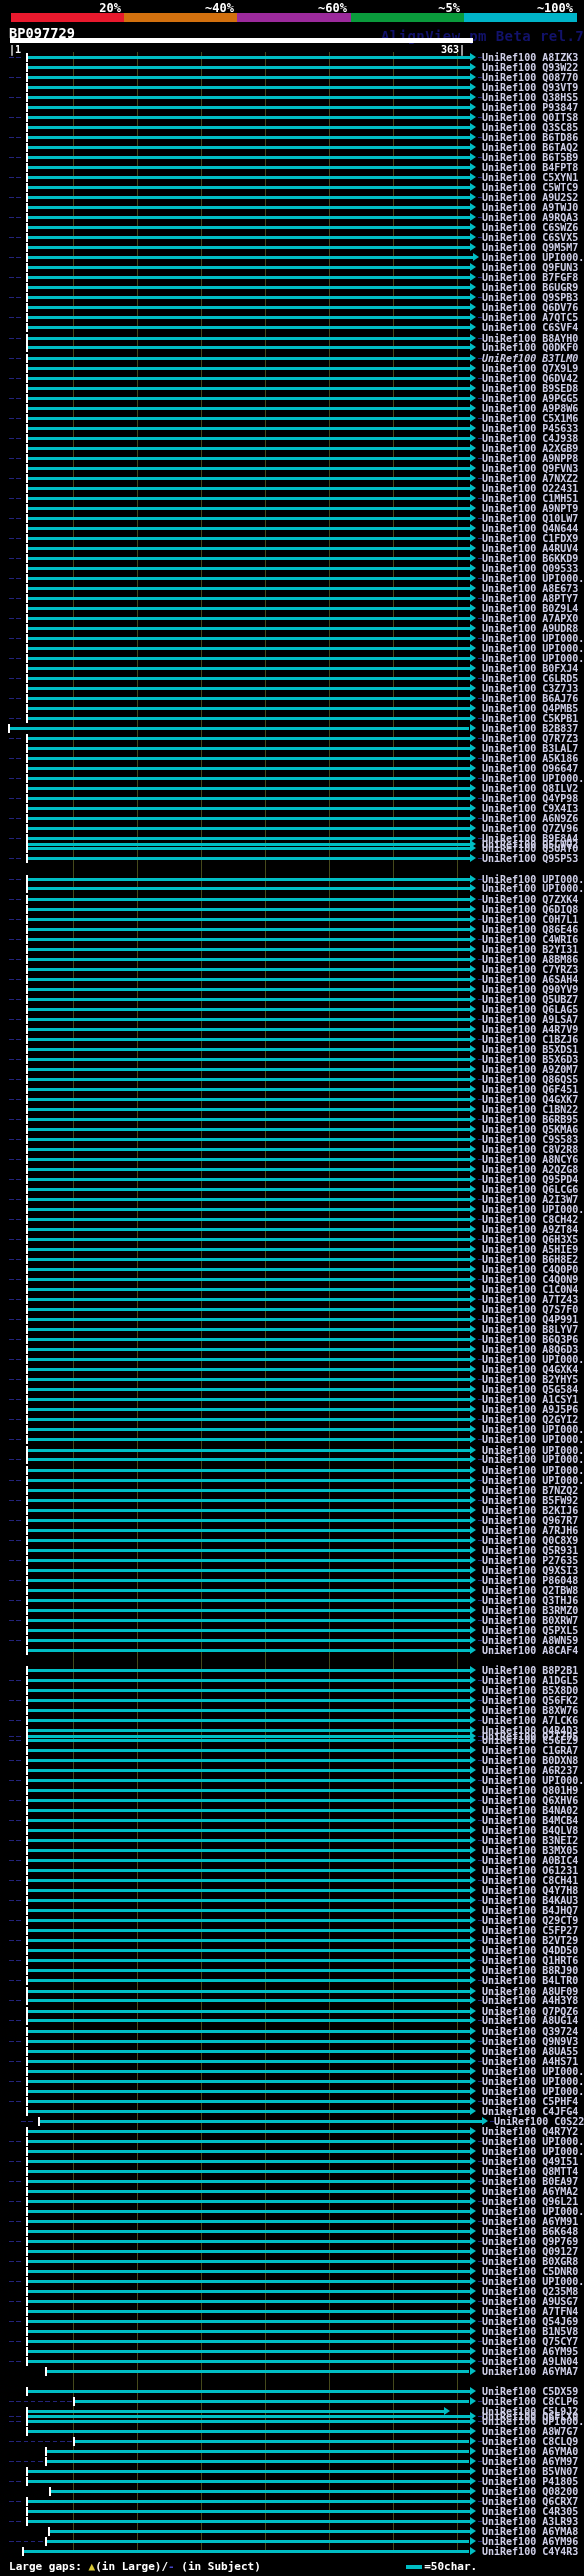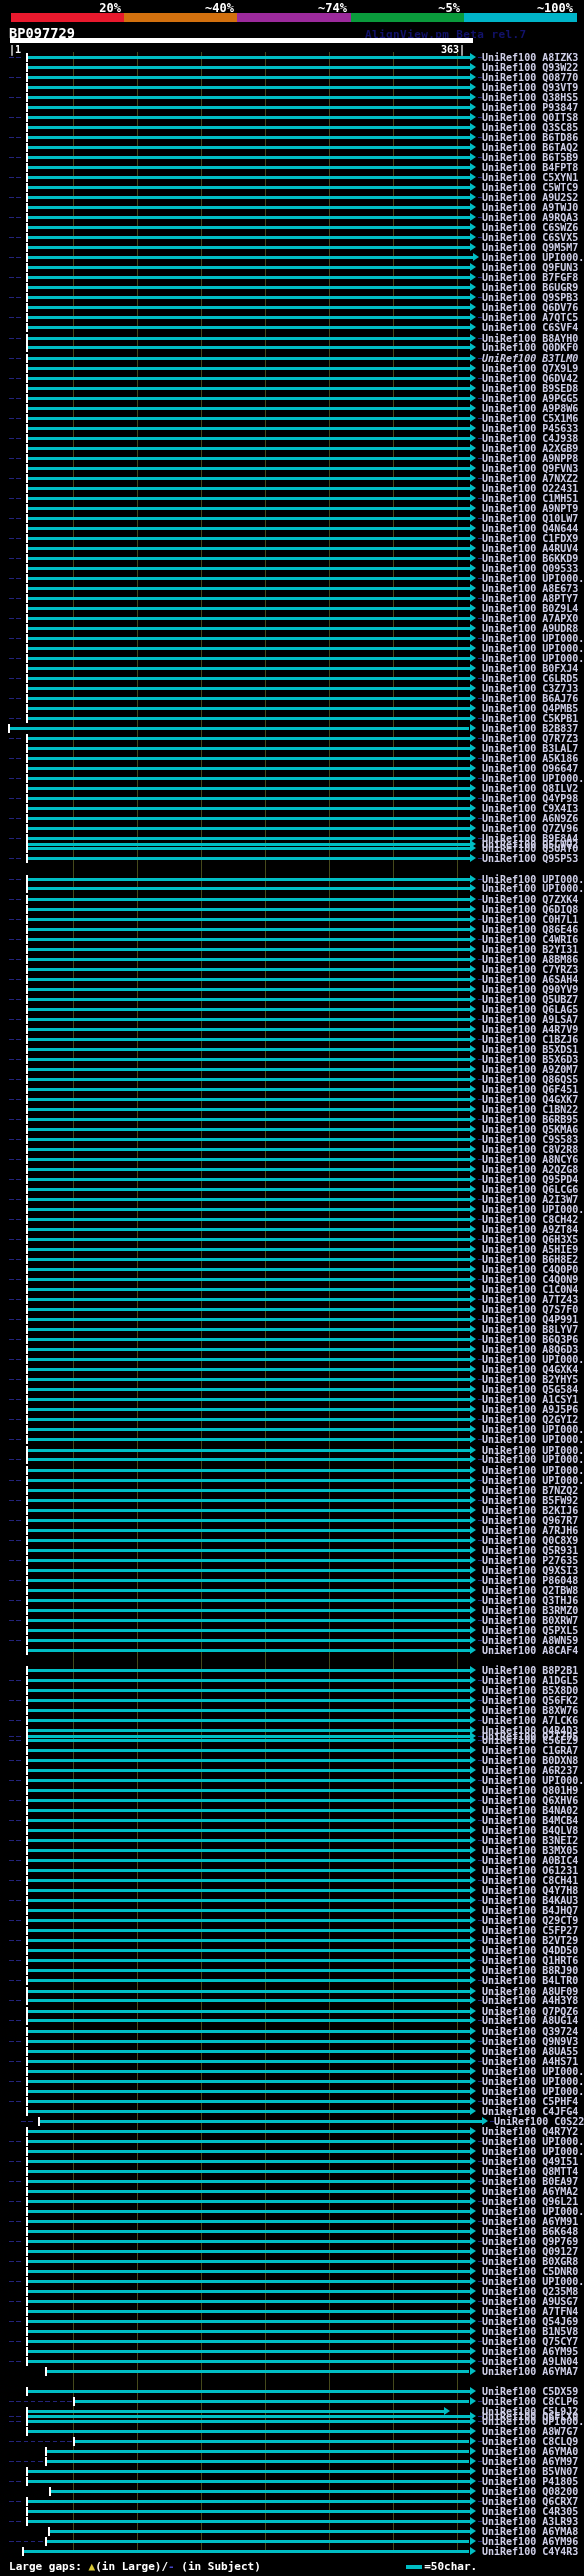--- a/index.html
+++ b/index.html
@@ -3,21 +3,21 @@
 <meta charset="utf-8">
 <style>
   html,body{margin:0;padding:0;background:#000;}
   body{width:585px;height:2576px;position:relative;overflow:hidden;
        font-family:"DejaVu Sans Mono",monospace;}
   #scalebar{position:absolute;left:11px;top:12.8px;width:566px;height:9.1px;display:flex;}
   .seg{height:9.1px;flex:1;}
   .seglabel{position:absolute;top:0.9px;height:12px;font-size:12px;font-weight:bold;
             color:#fff;text-align:right;white-space:nowrap;}
   #title{position:absolute;left:9.1px;top:25px;color:#fff;font-size:13.7px;font-weight:bold;}
-  #watermark{position:absolute;left:365px;top:28px;color:#12126b;font-size:11px;font-weight:bold;letter-spacing:0.4px;}
+  #watermark{position:absolute;left:381px;top:28px;color:#12126b;font-size:14px;font-weight:bold;letter-spacing:0.4px;}
   #querybar{position:absolute;left:10px;top:38px;width:463px;height:4.6px;background:#fff;}
   .coord{position:absolute;top:44px;color:#fff;font-size:10px;font-weight:bold;}
   #plot{position:absolute;left:0;top:0;width:585px;height:2576px;}
   .grid{position:absolute;top:52px;width:0.9px;height:2500px;background:#45491b;z-index:0;}
   .row{position:absolute;left:0;width:585px;height:10px;z-index:1;}
   .navy{position:absolute;height:1.8px;top:3.7px;
         background:repeating-linear-gradient(90deg,#23237a 0 4.6px,transparent 4.6px 7.3px);}
   .tick{position:absolute;top:0;width:1.8px;height:9.1px;background:#fff;}
   .aline{position:absolute;top:2.7px;height:3.7px;background:#00bec4;}
   .arrow{position:absolute;top:0;width:0;height:0;
@@ -37,21 +37,21 @@
 <div id="scalebar">
     <div class="seg" style="background: rgb(232, 25, 45);"></div>
     <div class="seg" style="background: rgb(210, 112, 14);"></div>
     <div class="seg" style="background: rgb(156, 42, 156);"></div>
     <div class="seg" style="background: rgb(10, 155, 60);"></div>
     <div class="seg" style="background: rgb(0, 180, 200);"></div>
   </div>
 <div id="scalelabels">
     <div class="seglabel" style="left: 11px; width: 110px;">20%</div>
     <div class="seglabel" style="left: 124px; width: 110px;">~40%</div>
-    <div class="seglabel" style="left: 237px; width: 110px;">~74%</div>
+    <div class="seglabel" style="left: 237px; width: 110px;">~60%</div>
     <div class="seglabel" style="left: 350px; width: 110px;">~5%</div>
     <div class="seglabel" style="left: 463px; width: 110px;">~100%</div>
   </div>
 
 <div id="title">BP097729</div>
 <div id="watermark">AlignView.pm Beta rel.7</div>
 
 <div id="querybar"></div>
 <div class="coord" style="left:9.1px;">|1</div>
 <div class="coord" style="left:441px;">363|</div>

